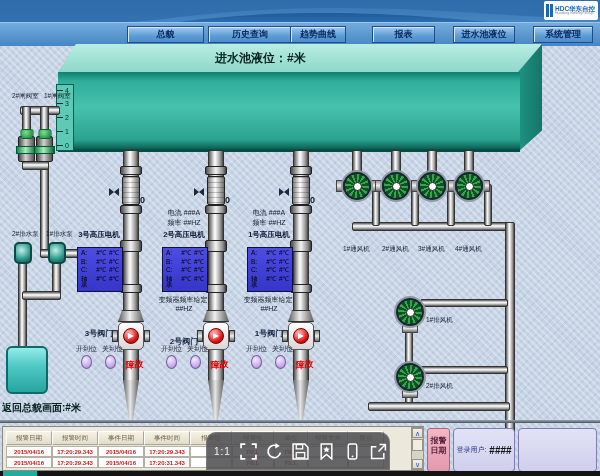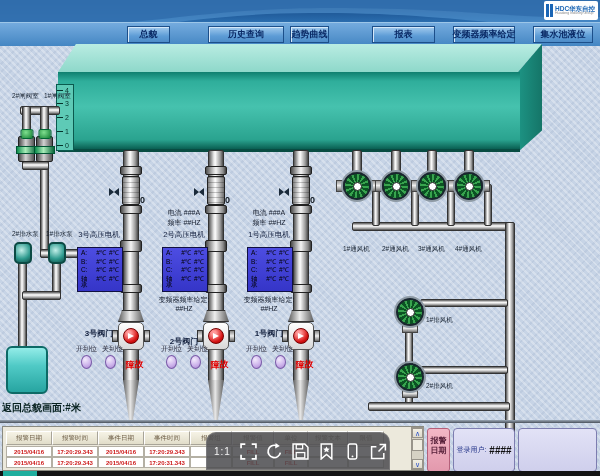--- a/index.html
+++ b/index.html
@@ -57,21 +57,21 @@
     display:flex;align-items:center;justify-content:center}
   .vred{width:16px;height:16px;border-radius:50%;border:1px solid #700;
     background:radial-gradient(circle at 35% 30%,#ff9a9a 15%,#d61212 65%,#8c0404);
     display:flex;align-items:center;justify-content:center}
   .vred .tri{width:0;height:0;border-left:6px solid #fff;border-top:3px solid transparent;border-bottom:3px solid transparent}
   .wing{position:absolute;background:linear-gradient(180deg,#888,#eee,#666);border:1px solid #333}
   .fault{position:absolute;writing-mode:vertical-rl;text-orientation:upright;color:#e00000;
     font-size:9px;font-weight:bold;letter-spacing:1px;line-height:1}
   .zero{position:absolute;font-size:9px;font-weight:bold;color:#101820}
   .smalltxt{position:absolute;font-size:7px;color:#101828;white-space:nowrap}
-  .mlabel{position:absolute;font-size:7.5px;font-weight:normal;color:#101c3a;text-align:center;white-space:nowrap}
+  .mlabel{position:absolute;font-size:7.5px;font-weight:bold;color:#101c3a;text-align:center;white-space:nowrap}
   .tbox{position:absolute;border:1px solid #101040;padding:2px 3px;display:flex;flex-direction:column;justify-content:space-between;
     background:linear-gradient(180deg,#4d4de2,#3535c8)}
   .trow{display:flex;font-size:6.5px;color:#000;line-height:1;gap:0}
   .trow .tl{width:14px}.trow .tv{width:14px;text-align:right}
   .vlabel{position:absolute;font-size:8px;font-weight:bold;color:#15223f;text-align:center;white-space:nowrap}
   .okc{position:absolute;font-size:7px;color:#223;white-space:nowrap}
   .ind{position:absolute;width:11px;height:14px;border-radius:50%;border:1px solid #7a5aa8;
     background:radial-gradient(circle at 35% 30%,#f2eafc,#cbb0ea 60%,#a684cc)}
   .grp{position:absolute;top:0;width:0;height:0}
   .grp>*{position:absolute}
@@ -130,31 +130,32 @@
       <path d="M0,30 C140,28 200,8 330,8 C470,8 520,20 600,17 L600,0 L0,0 Z" fill="#2e6cab" opacity="0.8"></path>
     </svg>
     <div class="menuband"></div>
     <div class="logo">
       <div class="logomark"></div>
       <div class="logotxt">
         <span class="l1"><span>HDC</span><span>华东自控</span></span>
         <span class="l2">Huadong Industry Group</span>
       </div>
     </div>
-    <div class="mbtn" style="left:127px;width:43px">总貌</div>
-    <div class="mbtn" style="left:208px;width:76px">历史查询</div>
-    <div class="mbtn" style="left:290px;width:39px">趋势曲线</div>
+    <div class="mbtn" style="left:127px;width:77px">总貌</div>
+    <div class="mbtn" style="left:208px;width:84px">历史查询</div>
+    <div class="mbtn" style="left:290px;width:56px">趋势曲线</div>
     <div class="mbtn" style="left:372px;width:63px">报表</div>
-    <div class="mbtn" style="left:453px;width:62px">变频器频率给定</div>
-    <div class="mbtn" style="left:533px;width:60px">集水池液位</div>
+    <div class="mbtn" style="left:453px;width:62px">进水池液位</div>
+    <div class="mbtn" style="left:533px;width:60px">系统管理</div>
   </div>
 
   <div class="tanktop"></div>
   <div class="tankright"></div>
   <div class="tankfront"></div>
+  <div class="tanklabel">进水池液位：#米</div>
   <div class="ruler">
     <div class="rrow">
         <span class="tick"></span>
         <span class="num">4</span>
       </div>
     <div class="rrow">
         <span class="tick"></span>
         <span class="num">3</span>
       </div>
     <div class="rrow">

